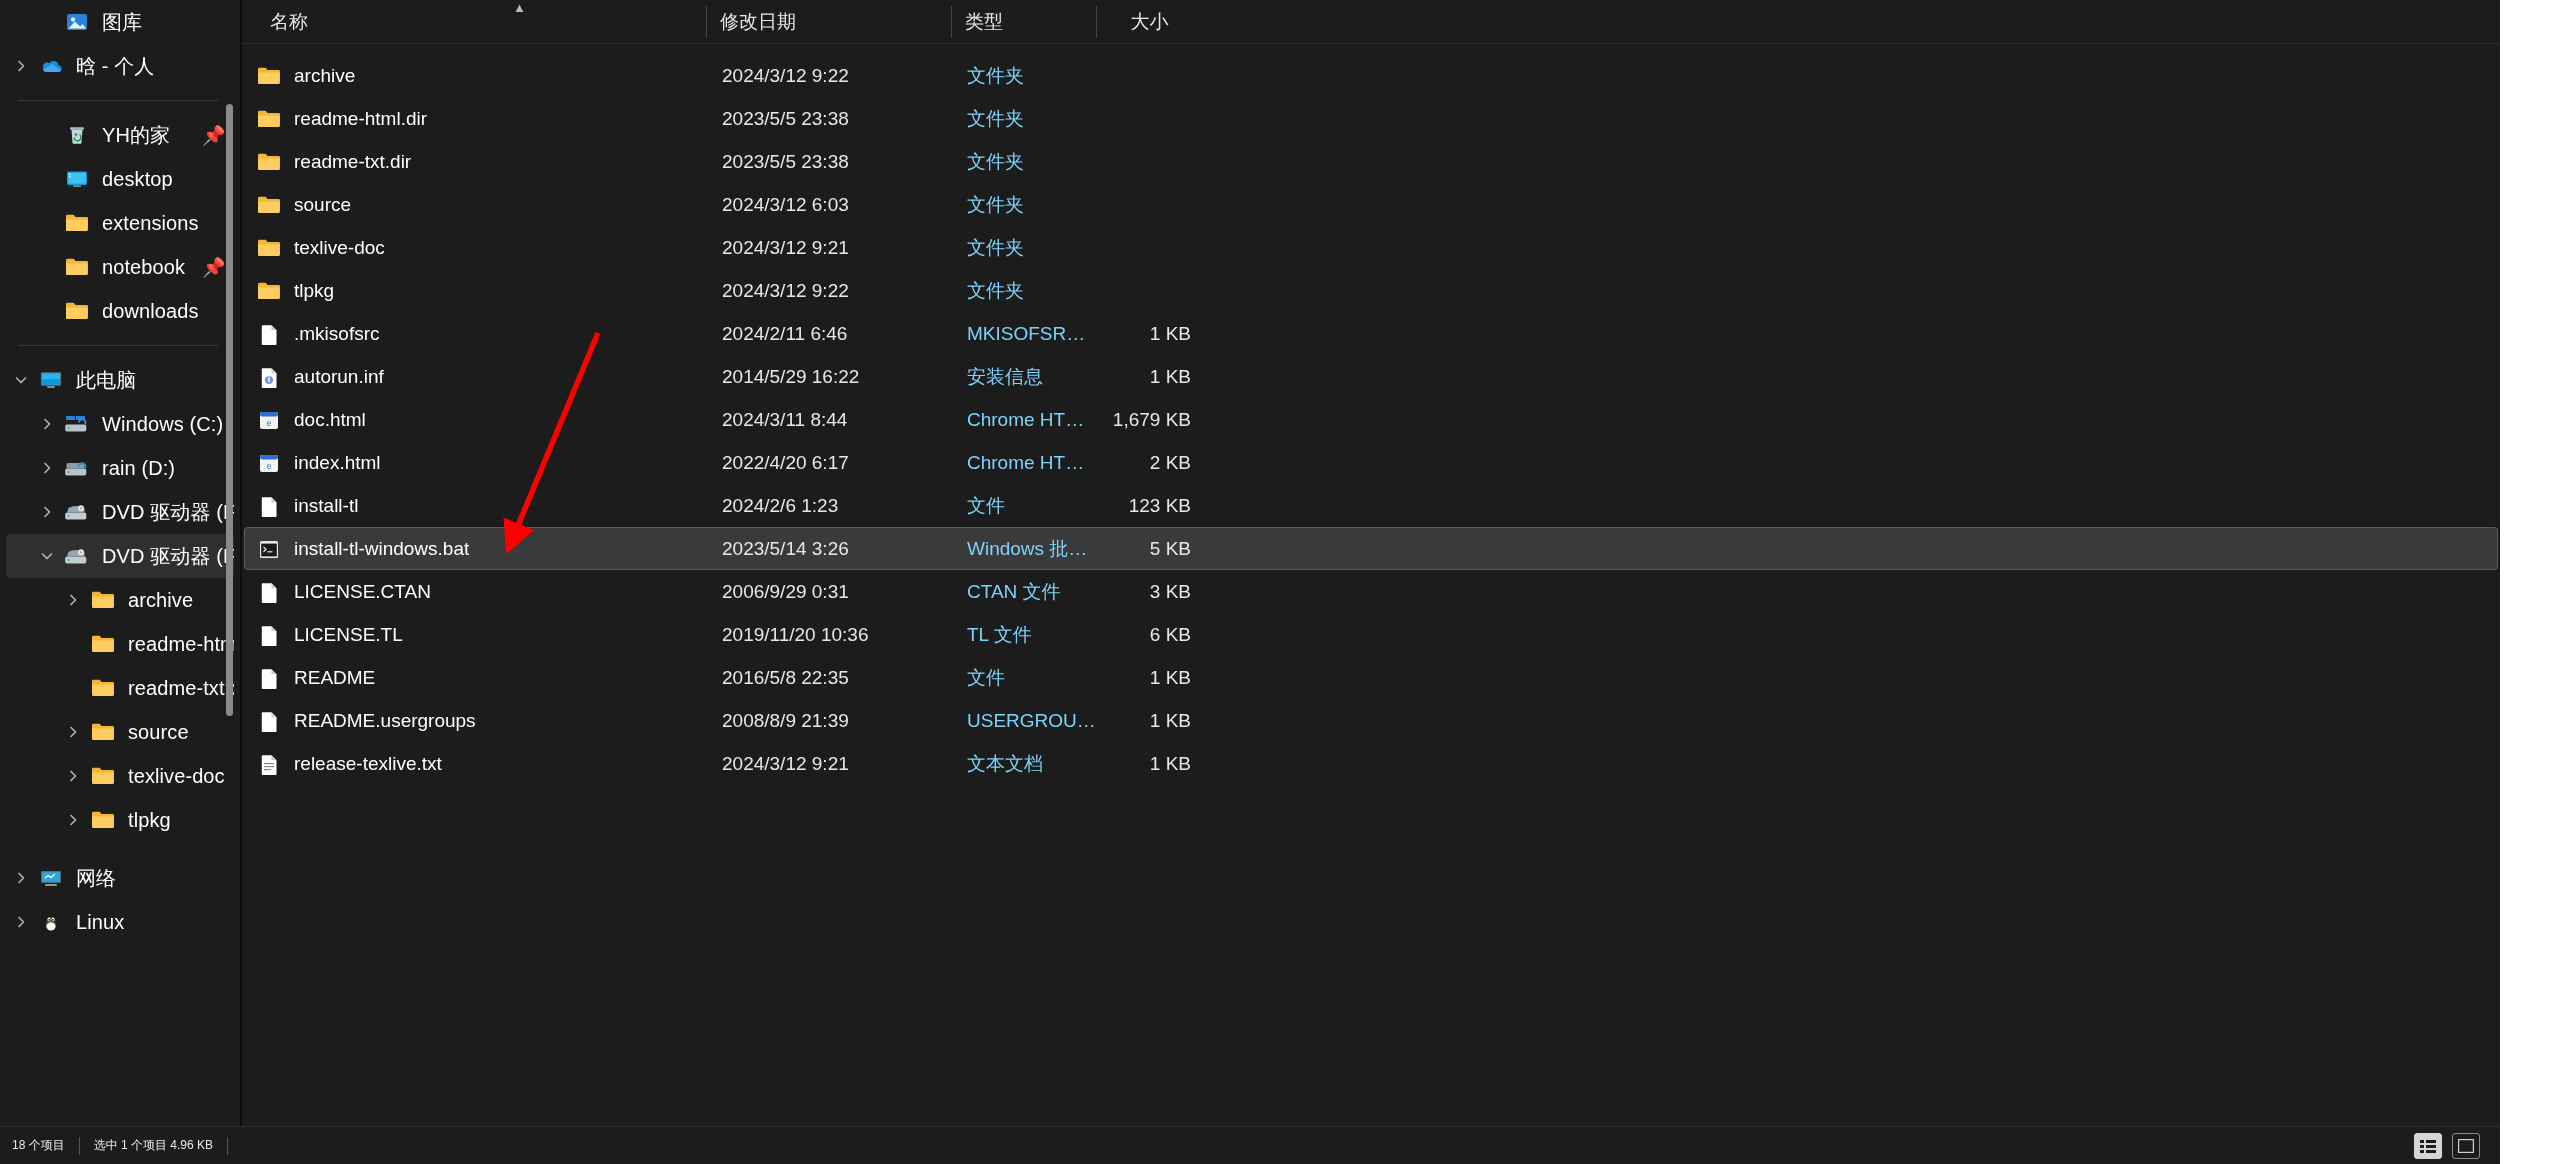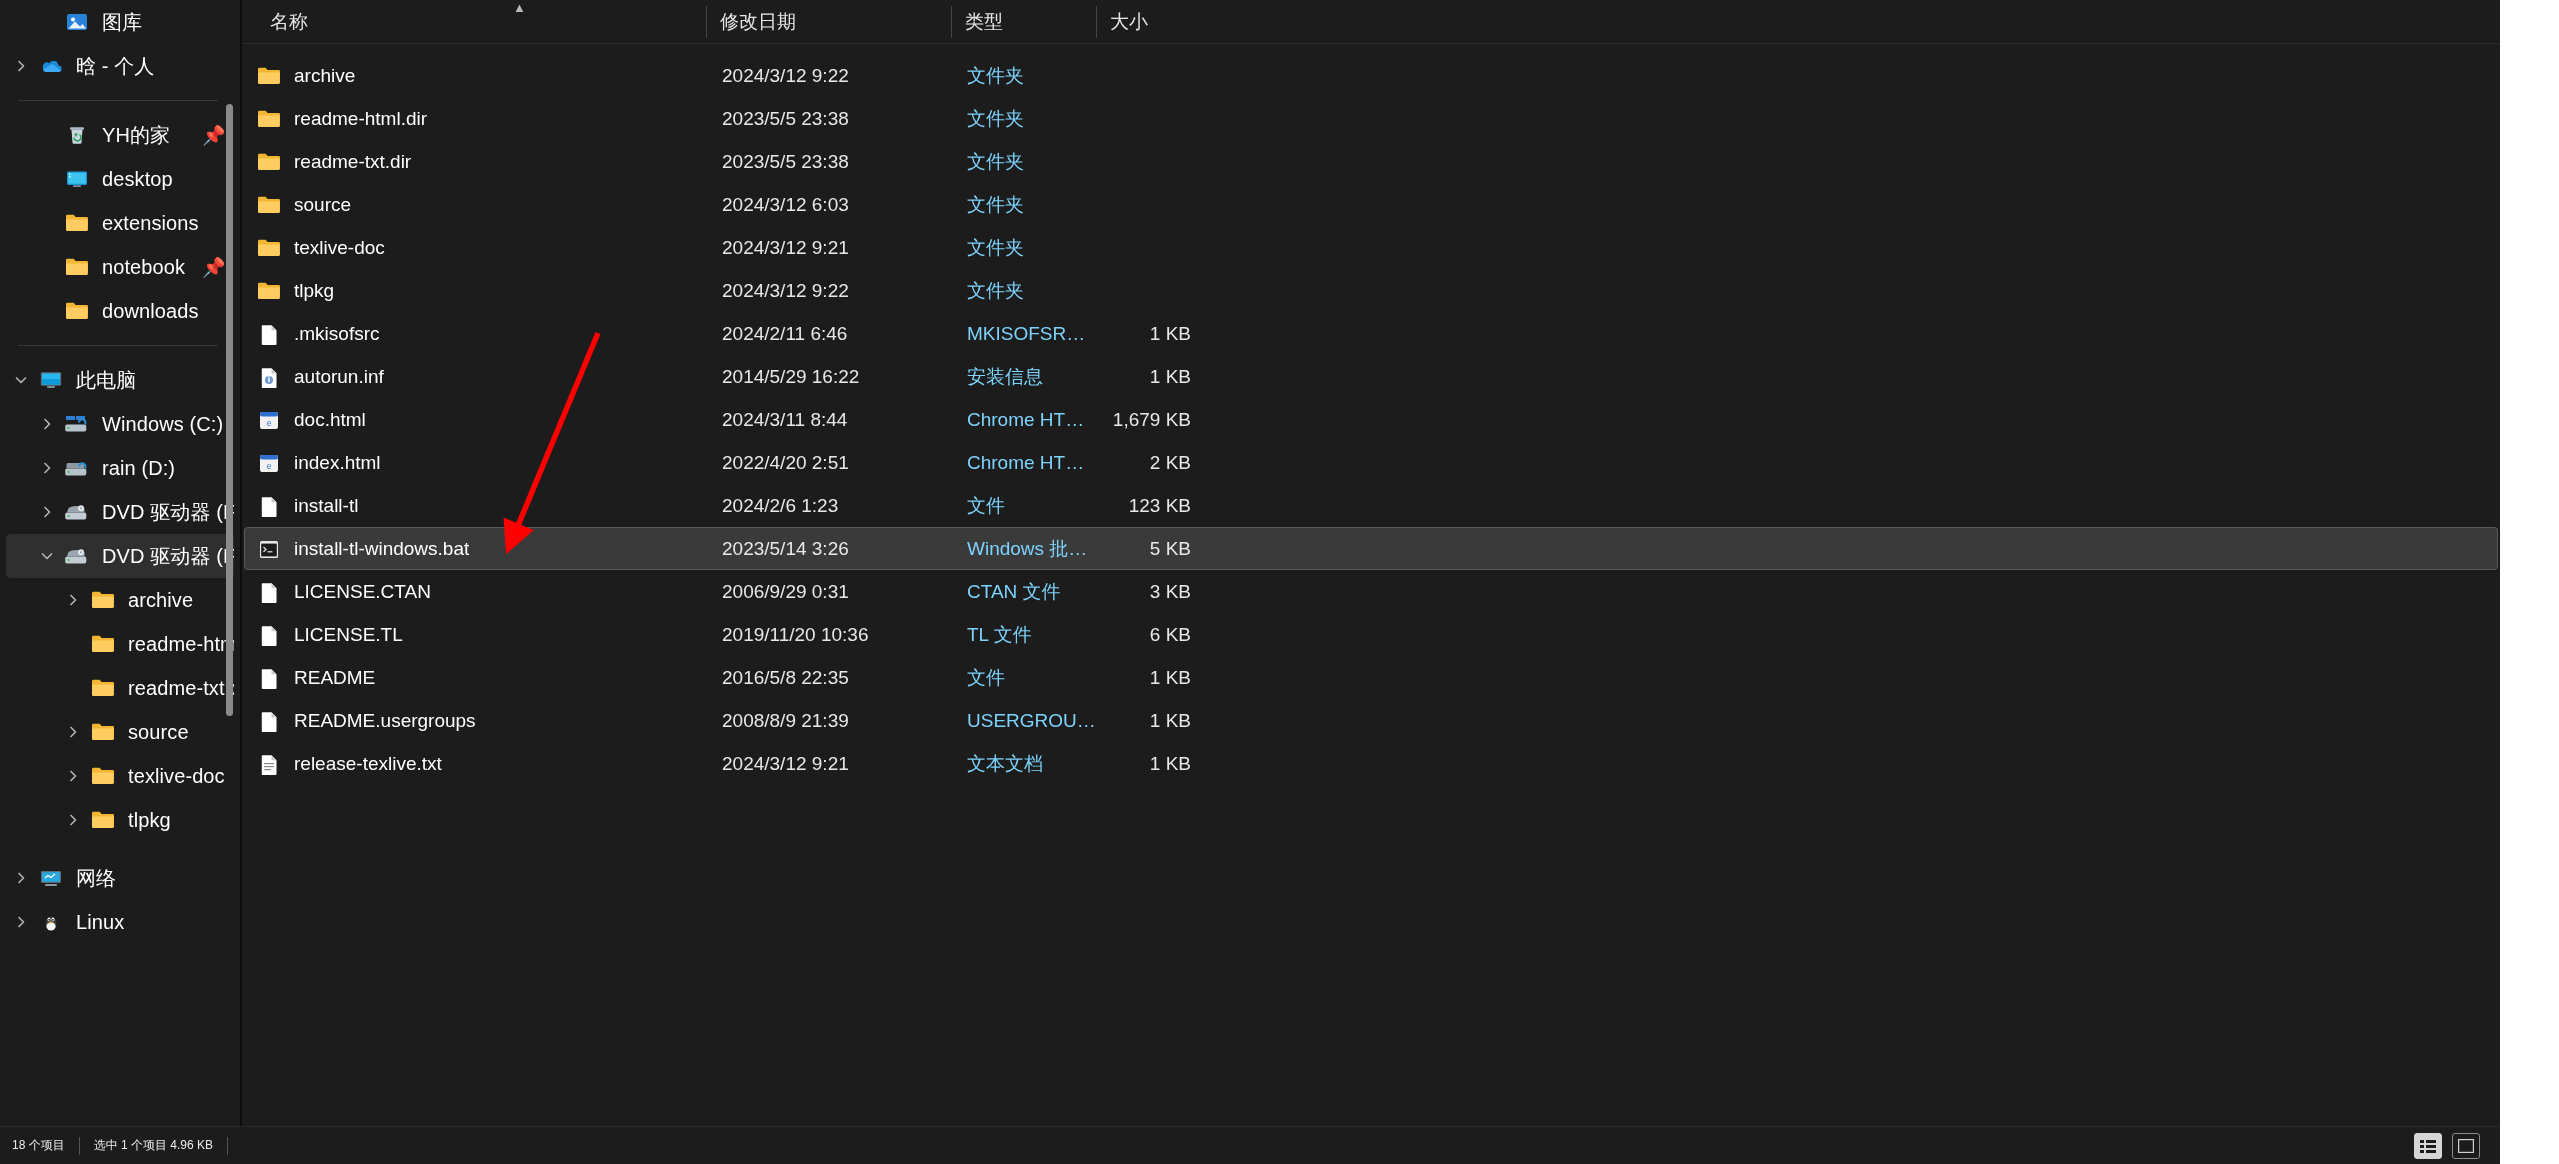--- a/index.html
+++ b/index.html
@@ -149,21 +149,21 @@
   .sort-caret {
     position: absolute;
     top: 1px;
     color: #b9b9b9;
     font-size: 13px;
     line-height: 1;
   }
   .c-name { width: 450px; min-width: 450px; }
   .c-date { width: 245px; min-width: 245px; }
   .c-type { width: 145px; min-width: 145px; }
-  .c-size { width: 105px; min-width: 105px; justify-content: flex-start; padding-right: 12px; }
+  .c-size { width: 105px; min-width: 105px; justify-content: center; padding-right: 12px; }
 
   .rows {
     position: relative;
     flex: 1;
     padding-top: 10px;
     overflow: hidden;
   }
   .row {
     position: relative;
     display: flex;
@@ -700,21 +700,21 @@
               <div class="cell name">
                 <span class="fi">
                   <svg width="24" height="22" viewBox="0 0 24 22">
                     <rect x="3" y="3" width="18" height="17" rx="2" fill="#f2f2f2"></rect>
                     <rect x="3" y="3" width="18" height="4.6" rx="2" fill="#2f6fd0"></rect>
                     <text x="12" y="16.5" font-size="8.5" font-family="Liberation Sans" text-anchor="middle" fill="#2f6fd0">e</text>
                   </svg>
                 </span>
                 <span class="fname">index.html</span>
               </div>
-              <div class="cell date">2022/4/20 2:51</div>
+              <div class="cell date">2022/4/20 6:17</div>
               <div class="cell type">Chrome HTML Doc...</div>
               <div class="cell size">2 KB</div>
             </div>
             <div class="row">
               <div class="cell name">
                 <span class="fi">
                   <svg width="24" height="22" viewBox="0 0 24 22">
                     <path d="M5.5 2.2h9l5 5v14.1a.7.7 0 0 1-.7.7H5.5a.7.7 0 0 1-.7-.7V2.9a.7.7 0 0 1 .7-.7z" fill="#ffffff"></path>
                     <path d="M14.5 2.2l5 5h-5z" fill="#c9c9c9"></path>
                   </svg>

